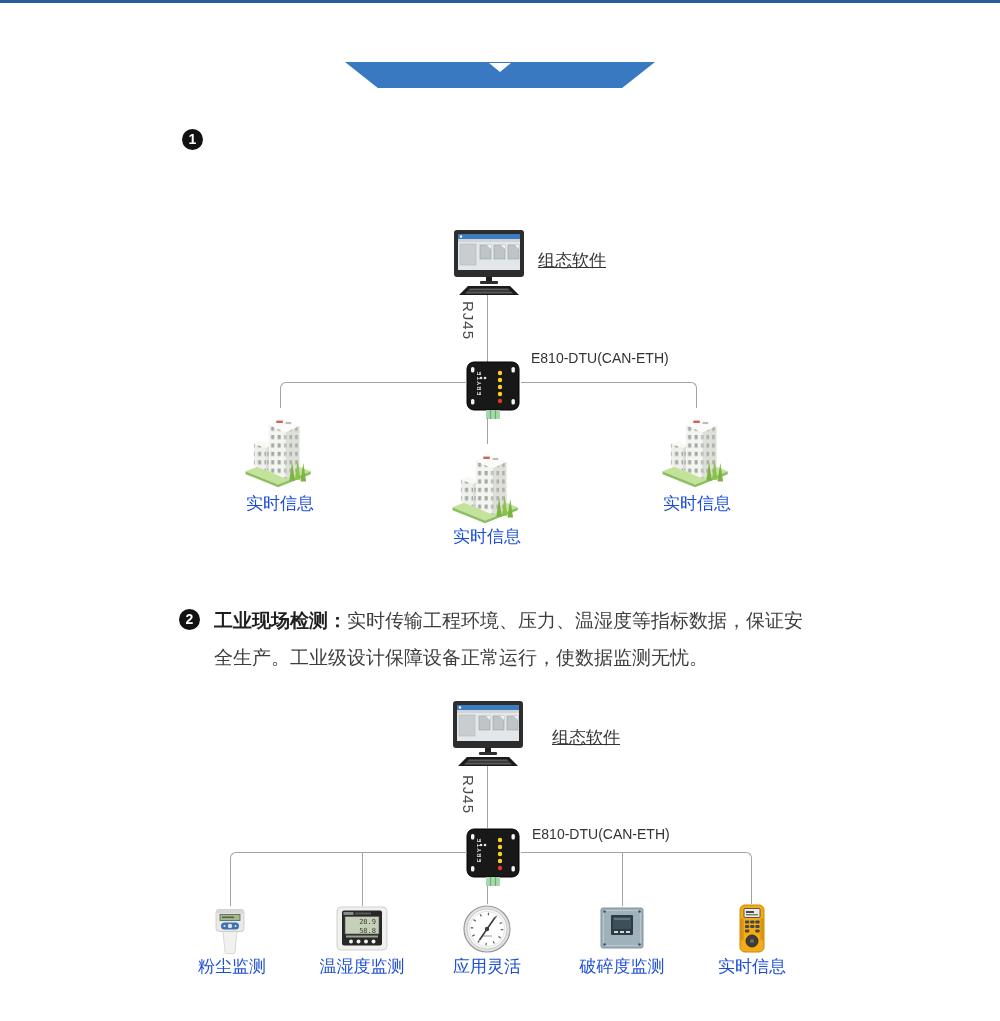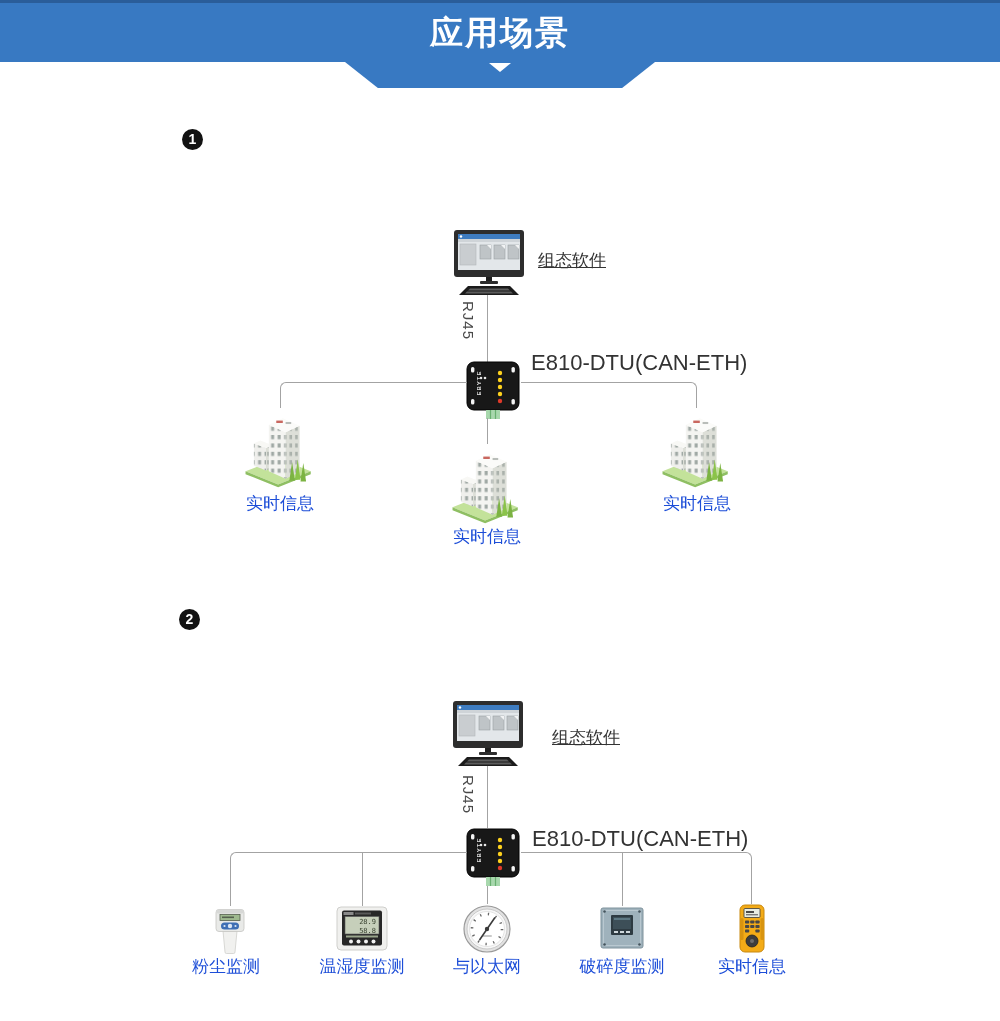--- a/index.html
+++ b/index.html
@@ -34,21 +34,21 @@
   .bullet{position:absolute;width:21px;height:21px;border-radius:50%;background:#121212;color:#fff;
           font-size:14px;font-weight:bold;text-align:center;line-height:21px;}
   .para{position:absolute;left:214px;width:592px;font-size:19px;line-height:36.5px;color:var(--text-body);}
   .para b{color:var(--text-strong);font-weight:bold;}
 
   
   .abs{position:absolute;}
   .vline{position:absolute;width:1px;background:var(--line-grey);}
   .bus-left{position:absolute;border-top:1px solid var(--line-grey);border-left:1px solid var(--line-grey);border-top-left-radius:6px;}
   .bus-right{position:absolute;border-top:1px solid var(--line-grey);border-right:1px solid var(--line-grey);border-top-right-radius:6px;}
-  .dlabel{position:absolute;font-size:22px;color:var(--label-grey);white-space:nowrap;}
+  .dlabel{position:absolute;font-size:14px;color:var(--label-grey);white-space:nowrap;}
   .slabel{position:absolute;font-size:17px;color:var(--label-grey);white-space:nowrap;text-decoration:underline;}
   .clabel{position:absolute;font-size:17px;color:#1d4ed8;text-align:center;white-space:nowrap;}
   .rj45{position:absolute;writing-mode:vertical-rl;font-size:15px;color:#4a4a4a;letter-spacing:1px;}
 
   .e810-wrap{position:absolute;width:58px;height:62px;}
   .e810-brand{position:absolute;left:-5px;top:20px;width:40px;text-align:center;transform:rotate(-90deg);
               font-size:6px;font-weight:bold;color:#ddd;letter-spacing:1px;}
 
   .led-y{fill:var(--led-yellow);} .led-r{fill:var(--led-red);} .tab-g{fill:var(--connector-green);}
   .ground{fill:var(--ground-green);} .tree{fill:var(--tree-green);}
@@ -136,23 +136,20 @@
       <polygon class="tree" points="52,58 55,78 49,78"></polygon>
       <polygon points="58,55 61,77 55,77" fill="#8bc34a"></polygon>
       <polygon class="tree" points="64,59 67,79 61,79"></polygon>
     </symbol>
   </defs>
 </svg>
 
 <div class="page">
 
   <div class="top-line"></div>
-  <div class="band">
-    <h1>应用场景</h1>
-  </div>
   <div class="band-tab"></div>
   <div class="band-arrow"></div>
 
   <div class="bullet" style="left:182px;top:129px;">1</div>
 
   <svg class="abs" style="left:444px;top:230px;" width="90" height="66">
       <use href="#sym-computer"></use>
     </svg>
   <span class="slabel" style="left:538px;top:249px;">组态软件</span>
 
@@ -179,20 +176,23 @@
     </svg>
   <svg class="abs" style="left:660px;top:408px;" width="74" height="82" viewBox="0 0 78 88">
       <use href="#sym-building"></use>
     </svg>
 
   <span class="clabel" style="left:210px;top:492px;width:140px;">实时信息</span>
   <span class="clabel" style="left:417px;top:525px;width:140px;">实时信息</span>
   <span class="clabel" style="left:627px;top:492px;width:140px;">实时信息</span>
 
   <div class="bullet" style="left:179px;top:609px;">2</div>
+  <div class="para" style="top:602px;line-height:37px;">
+    <b>工业现场检测：</b><span>实时传输工程环境、压力、温湿度等指标数据，保证安全生产。工业级设计保障设备正常运行，使数据监测无忧。</span>
+  </div>
 
   <svg class="abs" style="left:443px;top:701px;" width="90" height="66">
       <use href="#sym-computer"></use>
     </svg>
   <span class="slabel" style="left:552px;top:726px;">组态软件</span>
 
   <div class="vline" style="left:487px;top:766px;height:62px;"></div>
   <span class="rj45" style="left:460px;top:775px;">RJ45</span>
 
   <div class="e810-wrap" style="left:464px;top:827px;">
@@ -281,19 +281,19 @@
       <rect x="8" y="21" width="4.2" height="3" rx="0.8"></rect>
         <rect x="13.2" y="21" width="4.2" height="3" rx="0.8"></rect>
         <rect x="18.4" y="21" width="4.2" height="3" rx="0.8"></rect>
       <rect x="8" y="25.5" width="4.2" height="3" rx="0.8"></rect>
         <rect x="18.4" y="25.5" width="4.2" height="3" rx="0.8"></rect>
     </g>
     <circle cx="15" cy="37" r="6" fill="#3d3d3d" stroke="#222" stroke-width="0.8"></circle>
     <circle cx="15" cy="37" r="2" fill="#6e6e6e"></circle>
   </svg>
 
-  <span class="clabel" style="left:156px;top:955px;width:140px;">粉尘监测</span>
+  <span class="clabel" style="left:162px;top:955px;width:140px;">粉尘监测</span>
   <span class="clabel" style="left:292px;top:955px;width:140px;">温湿度监测</span>
-  <span class="clabel" style="left:417px;top:955px;width:140px;">与以太网</span>
+  <span class="clabel" style="left:417px;top:955px;width:140px;">应用灵活</span>
   <span class="clabel" style="left:552px;top:955px;width:140px;font-family:Liberation Mono, monospace;">破碎度监测</span>
   <span class="clabel" style="left:682px;top:955px;width:140px;">实时信息</span>
 
 </div>
 
 </body></html>

